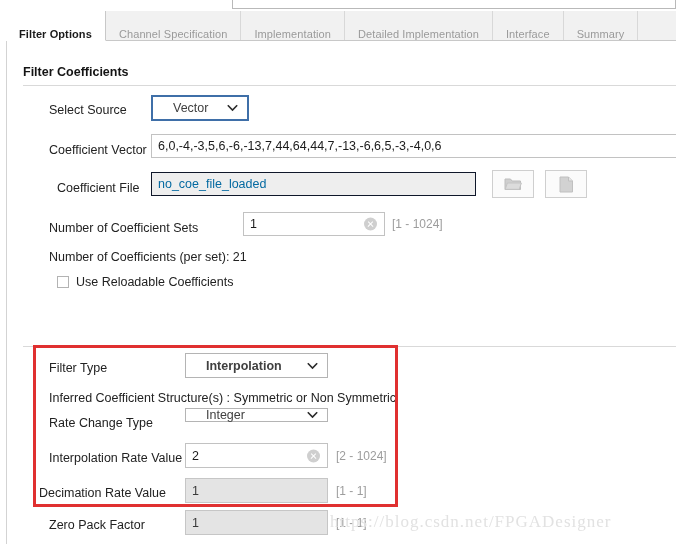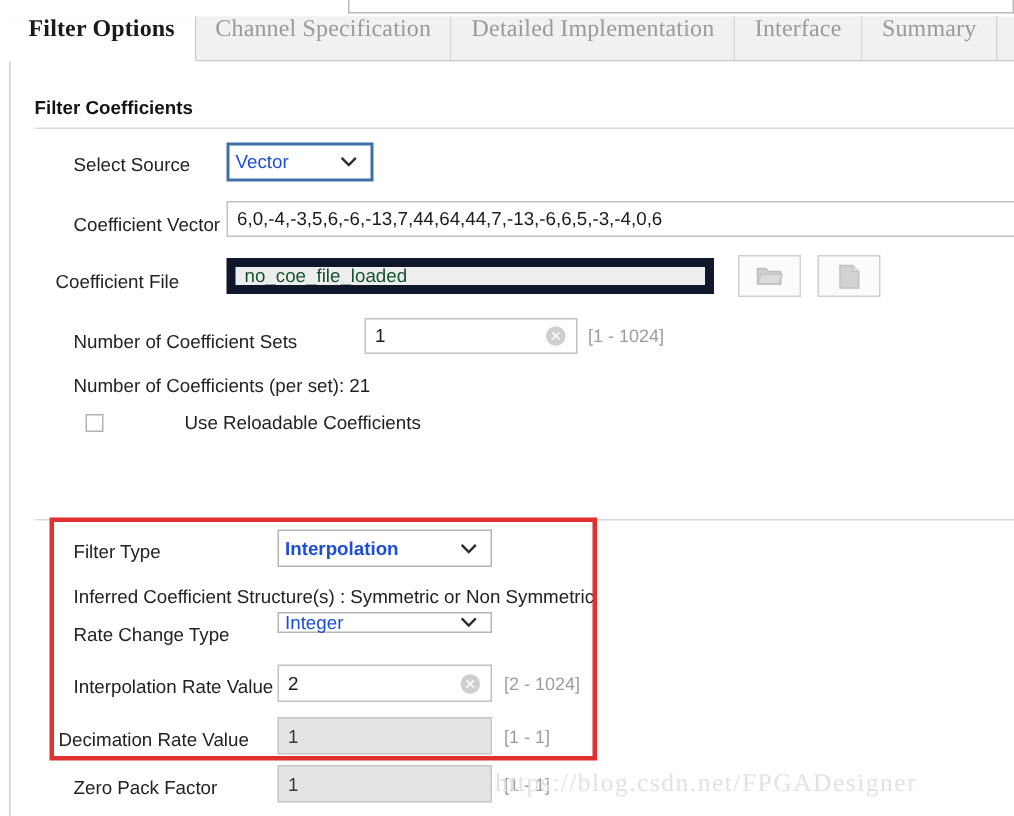--- a/index.html
+++ b/index.html
@@ -42,31 +42,30 @@
     right: 0;
     height: 30px;
     display: flex;
     align-items: stretch;
     background: #f1f1f1;
     border-bottom: 1px solid #c8c8c8;
     box-sizing: border-box;
   }
   .tab {
     display: flex;
-    align-items: flex-start;
+    align-items: flex-end;
     padding: 0 13px;
-    font-size: 16px;
+    font-size: 11px;
     color: #9a9a9a;
     background: #f1f1f1;
     border-right: 1px solid #d8d8d8;
     box-sizing: border-box;
     white-space: nowrap;
     cursor: pointer;
     letter-spacing: 0.1px;
-    font-family: Liberation Serif, serif;
   }
   .tab.active {
     background: #ffffff;
     color: #1a1a1a;
     font-weight: bold;
     border-right: 1px solid #c8c8c8;
     border-bottom: 1px solid #ffffff;
     margin-bottom: -1px;
   }
 
@@ -118,23 +117,23 @@
   }
 
   
   .combo {
     position: absolute;
     box-sizing: border-box;
     background: #ffffff;
     border: 1px solid #b4b4b4;
     display: flex;
     align-items: center;
-    padding-left: 4px;
-    font-size: 12.5px;
-    color: #1d4ed8;
+    padding-left: 20px;
+    font-size: 12.5px;
+    color: #404040;
     cursor: pointer;
   }
   .combo.focused {
     border: 2px solid #3f6fa8;
   }
   .combo .caret {
     position: absolute;
     right: 9px;
     top: 50%;
     transform: translateY(-50%);
@@ -156,22 +155,22 @@
     overflow: hidden;
     white-space: nowrap;
   }
   .txt.disabled {
     background: #e4e4e4;
     border: 1px solid #c6c6c6;
     color: #3a3a3a;
   }
   .txt.placeholder {
     background: #eeeeee;
-    border: 6px solid #0f172a;
-    color: #14532d;
+    border: 1px solid #0f172a;
+    color: #0369a1;
   }
   .clear-btn {
     position: absolute;
     right: 7px;
     top: 50%;
     transform: translateY(-50%);
     width: 13px;
     height: 13px;
     border-radius: 50%;
     background: #cfcfcf;
@@ -199,21 +198,20 @@
     align-items: center;
     justify-content: center;
     cursor: pointer;
   }
 
   .checkbox-row {
     position: absolute;
     display: flex;
     align-items: center;
     cursor: pointer;
-    gap: 47px;
   }
   .checkbox-box {
     width: 12px;
     height: 12px;
     border: 1px solid #b3b3b3;
     background: #ffffff;
     box-sizing: border-box;
     margin-right: 7px;
   }
   .checkbox-label {
@@ -255,20 +253,23 @@
   <div class="top-fragment"></div>
 
   <div class="tabbar">
     <div class="tab active">
       <span>Filter Options</span>
     </div>
     <div class="tab">
       <span>Channel Specification</span>
     </div>
     <div class="tab">
+      <span>Implementation</span>
+    </div>
+    <div class="tab">
       <span>Detailed Implementation</span>
     </div>
     <div class="tab">
       <span>Interface</span>
     </div>
     <div class="tab">
       <span>Summary</span>
     </div>
   </div>
 
@@ -283,21 +284,21 @@
       <svg class="caret" viewBox="0 0 11 7">
         <path d="M0.8 0.8 L5.5 5.6 L10.2 0.8" fill="none" stroke="#2b2b2b" stroke-width="1.6"></path>
       </svg>
     </div>
 
     <div class="row-label" style="left:42px; top:102px;">Coefficient Vector</div>
     <div class="txt" style="left:144px; top:93px; width:530px; height:24px;">
       <span>6,0,-4,-3,5,6,-6,-13,7,44,64,44,7,-13,-6,6,5,-3,-4,0,6</span>
     </div>
 
-    <div class="row-label" style="left:30px; top:140px;">Coefficient File</div>
+    <div class="row-label" style="left:50px; top:140px;">Coefficient File</div>
     <div class="txt placeholder" style="left:144px; top:131px; width:325px; height:24px;">
       <span>no_coe_file_loaded</span>
     </div>
     <div class="icon-btn" style="left:485px; top:129px; width:42px; height:28px;">
       <svg width="18" height="16" viewBox="0 0 18 16">
         <path d="M1 3 h5.5 l1.6 2 H16.5 v8.5 H1 Z" fill="#cfcfcf" stroke="#bdbdbd" stroke-width="1"></path>
         <path d="M3.4 7 H17.4 l-2.2 6.3 H1.2 Z" fill="#dcdcdc" stroke="#c4c4c4" stroke-width="1"></path>
       </svg>
     </div>
     <div class="icon-btn" style="left:538px; top:129px; width:42px; height:28px;">

